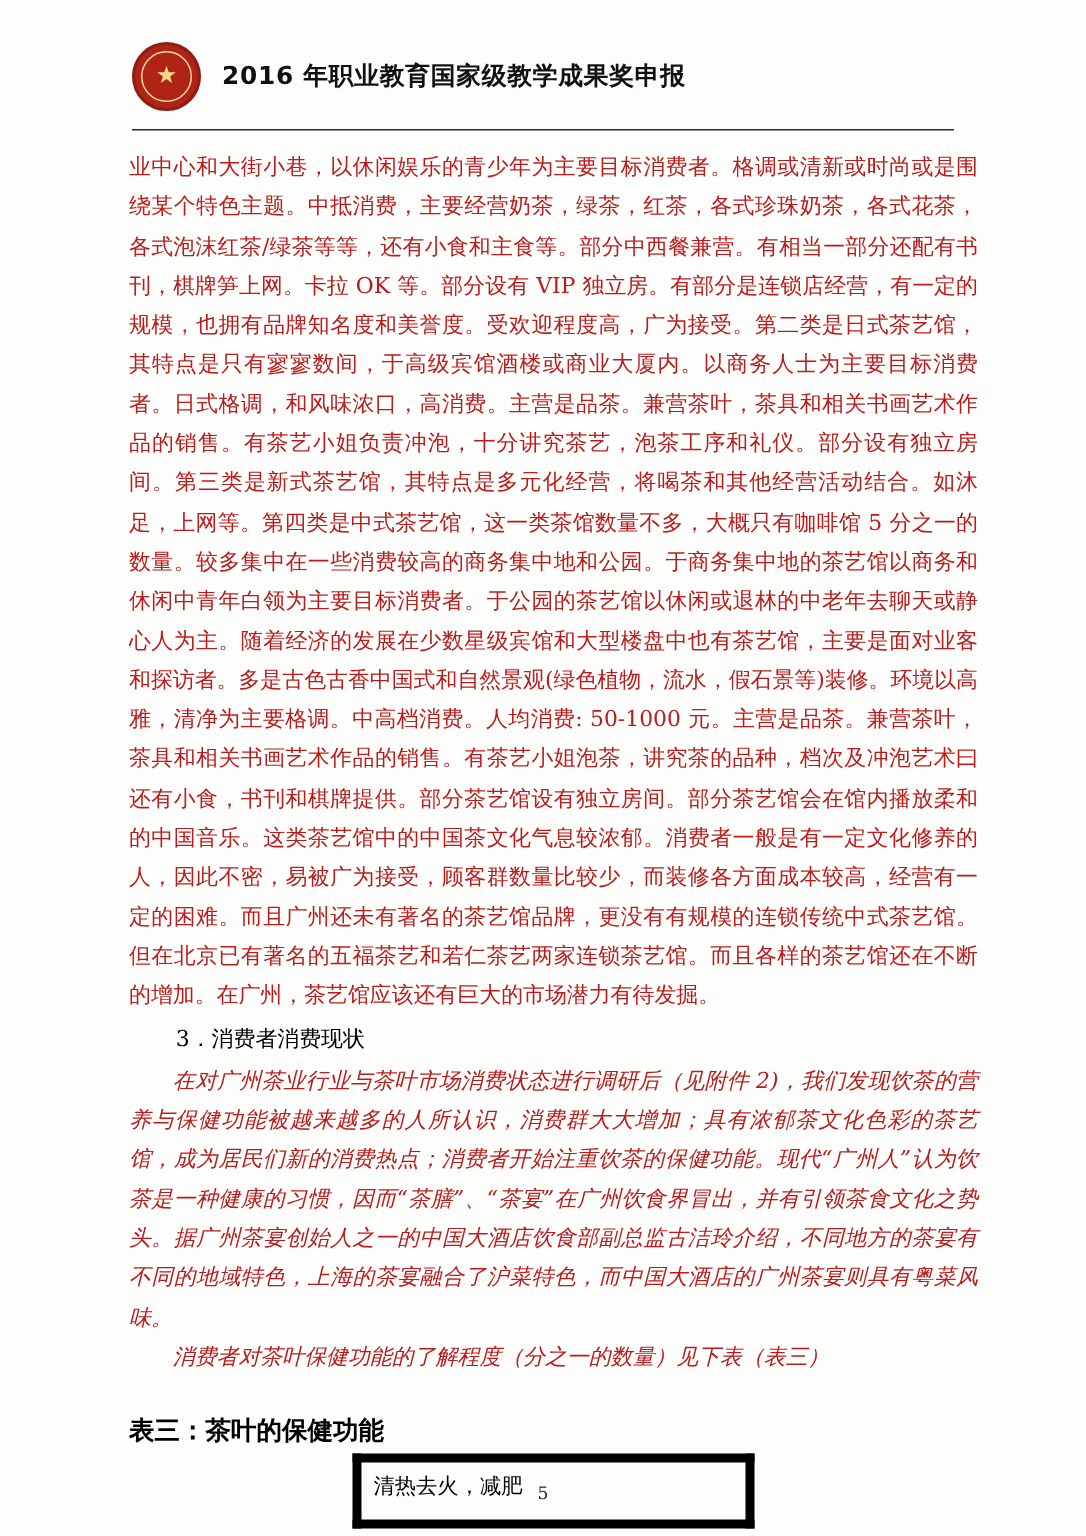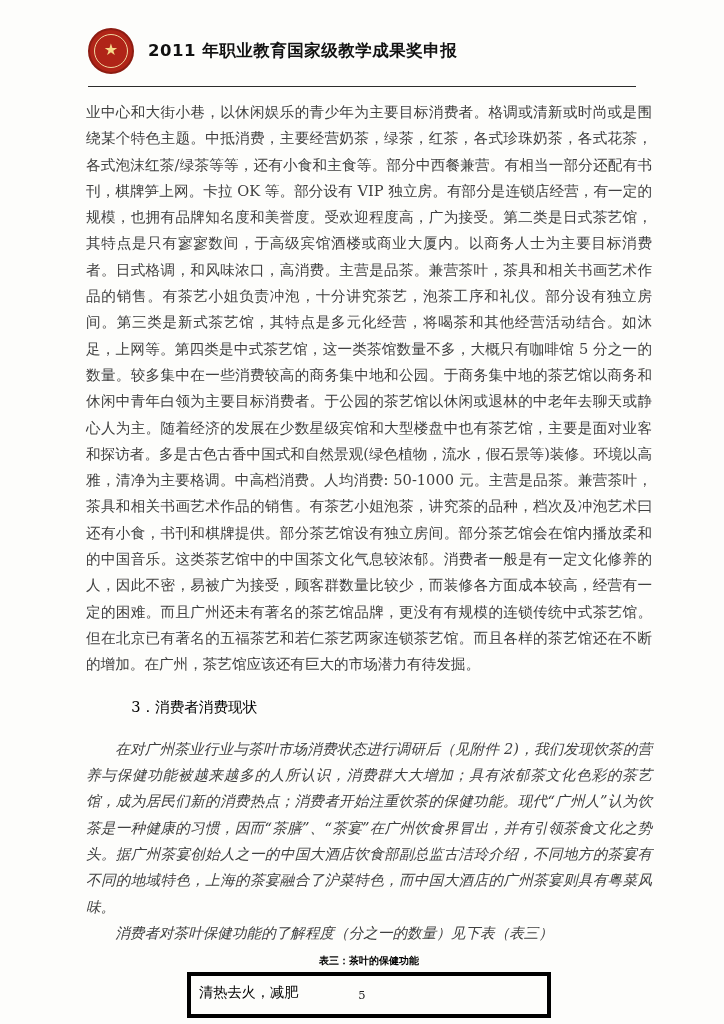--- a/index.html
+++ b/index.html
@@ -81,47 +81,47 @@
   .content {
     padding: 12px 72px 0 86px;
   }
   p.body-para {
     margin: 0;
     font-size: 14.6px;
     line-height: 26.3px;
     text-align: justify;
     text-justify: inter-ideograph;
     font-family: "DejaVu Serif", "Liberation Serif", serif;
-    color: #404040;
+    color: #b91c1c;
   }
   p.indent2 {
     text-indent: 2em;
     font-style: italic;
   }
   .numbered-heading {
-    margin: 16px;
+    margin: 2px;
     font-size: 14.6px;
     line-height: 26.3px;
     text-indent: 2em;
     font-family: "DejaVu Serif", "Liberation Serif", serif;
   }
   .caption {
-    margin: 8px 0 4px 0;
-    text-align: center;
-    font-size: 10px;
+    margin: 24px 0 4px 0;
+    text-align: left;
+    font-size: 17px;
     font-weight: bold;
     font-family: "DejaVu Serif", "Liberation Serif", serif;
   }
 
   
   .data-table {
     border-collapse: collapse;
-    width: 364px;
+    width: 268px;
     margin: 0 auto;
-    border: 4px solid #000000;
+    border: 6px solid #000000;
   }
   .data-table td {
     border: 1px solid #1a1a1a;
     padding: 6px 8px 8px 8px;
     font-size: 14.2px;
     line-height: 20px;
     font-family: "DejaVu Serif", "Liberation Serif", serif;
     height: 24px;
     vertical-align: top;
   }
@@ -142,21 +142,21 @@
 <body>
 
 <div class="page">
 
   <div class="doc-header">
     <div class="emblem">
       <div class="ring"></div>
       <div class="inner"></div>
       <div class="star">★</div>
     </div>
-    <div class="header-title">2011 年职业教育国家级教学成果奖申报</div>
+    <div class="header-title">2016 年职业教育国家级教学成果奖申报</div>
   </div>
   <div class="header-rule"></div>
 
   <div class="content">
 
     <p class="body-para">业中心和大街小巷，以休闲娱乐的青少年为主要目标消费者。格调或清新或时尚或是围绕某个特色主题。中抵消费，主要经营奶茶，绿茶，红茶，各式珍珠奶茶，各式花茶，各式泡沫红茶/绿茶等等，还有小食和主食等。部分中西餐兼营。有相当一部分还配有书刊，棋牌笋上网。卡拉 OK 等。部分设有 VIP 独立房。有部分是连锁店经营，有一定的规模，也拥有品牌知名度和美誉度。受欢迎程度高，广为接受。第二类是日式茶艺馆，其特点是只有寥寥数间，于高级宾馆酒楼或商业大厦内。以商务人士为主要目标消费者。日式格调，和风味浓口，高消费。主营是品茶。兼营茶叶，茶具和相关书画艺术作品的销售。有茶艺小姐负责冲泡，十分讲究茶艺，泡茶工序和礼仪。部分设有独立房间。第三类是新式茶艺馆，其特点是多元化经营，将喝茶和其他经营活动结合。如沐足，上网等。第四类是中式茶艺馆，这一类茶馆数量不多，大概只有咖啡馆 5 分之一的数量。较多集中在一些消费较高的商务集中地和公园。于商务集中地的茶艺馆以商务和休闲中青年白领为主要目标消费者。于公园的茶艺馆以休闲或退林的中老年去聊天或静心人为主。随着经济的发展在少数星级宾馆和大型楼盘中也有茶艺馆，主要是面对业客和探访者。多是古色古香中国式和自然景观(绿色植物，流水，假石景等)装修。环境以高雅，清净为主要格调。中高档消费。人均消费: 50-1000 元。主营是品茶。兼营茶叶，茶具和相关书画艺术作品的销售。有茶艺小姐泡茶，讲究茶的品种，档次及冲泡艺术曰还有小食，书刊和棋牌提供。部分茶艺馆设有独立房间。部分茶艺馆会在馆内播放柔和的中国音乐。这类茶艺馆中的中国茶文化气息较浓郁。消费者一般是有一定文化修养的人，因此不密，易被广为接受，顾客群数量比较少，而装修各方面成本较高，经营有一定的困难。而且广州还未有著名的茶艺馆品牌，更没有有规模的连锁传统中式茶艺馆。但在北京已有著名的五福茶艺和若仁茶艺两家连锁茶艺馆。而且各样的茶艺馆还在不断的增加。在广州，茶艺馆应该还有巨大的市场潜力有待发掘。</p>
 
     <p class="numbered-heading">3．消费者消费现状</p>
 
     <p class="body-para indent2">在对广州茶业行业与茶叶市场消费状态进行调研后（见附件 2)，我们发现饮茶的营养与保健功能被越来越多的人所认识，消费群大大增加；具有浓郁茶文化色彩的茶艺馆，成为居民们新的消费热点；消费者开始注重饮茶的保健功能。现代“广州人”认为饮茶是一种健康的习惯，因而“茶膳”、“茶宴”在广州饮食界冒出，并有引领茶食文化之势头。据广州茶宴创始人之一的中国大酒店饮食部副总监古洁玲介绍，不同地方的茶宴有不同的地域特色，上海的茶宴融合了沪菜特色，而中国大酒店的广州茶宴则具有粤菜风味。</p>

